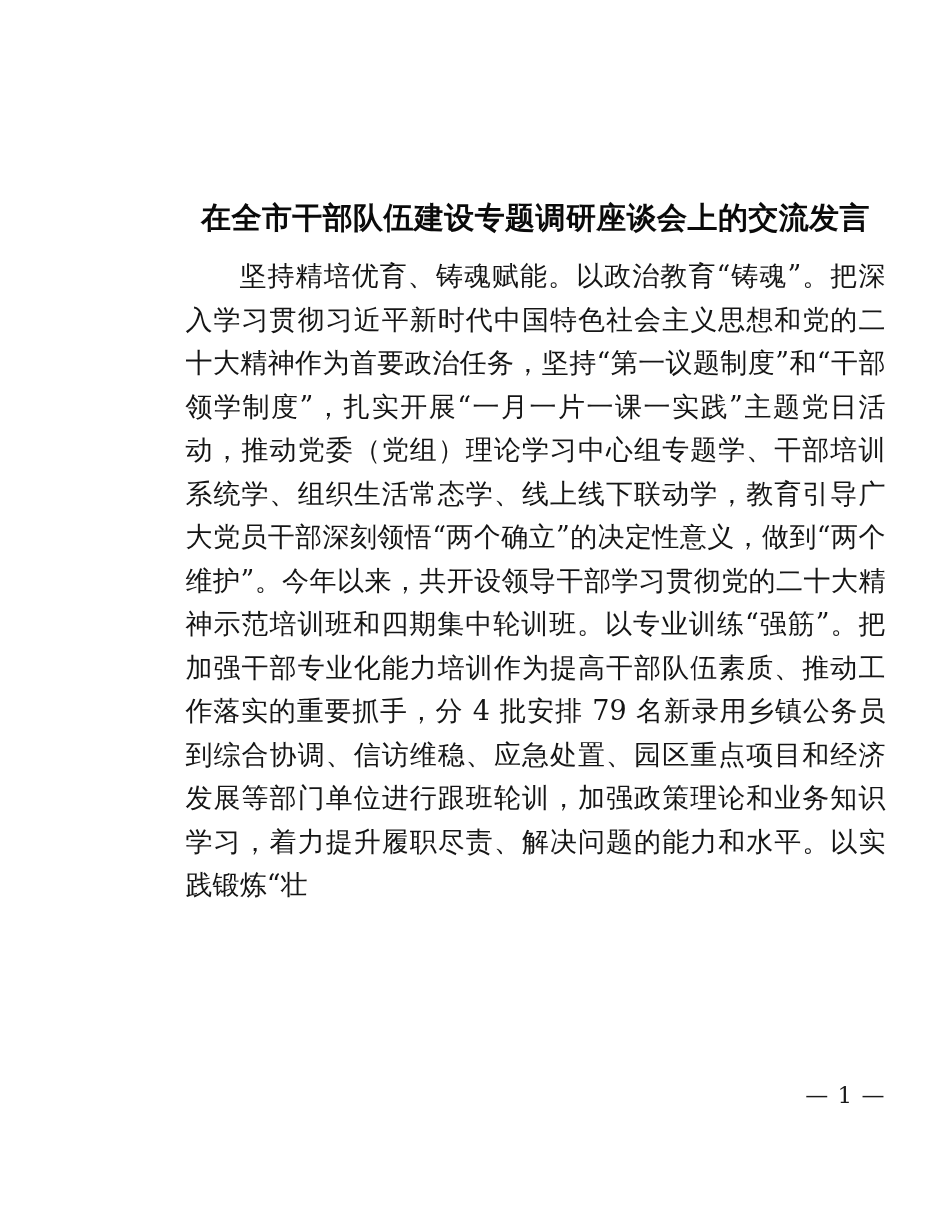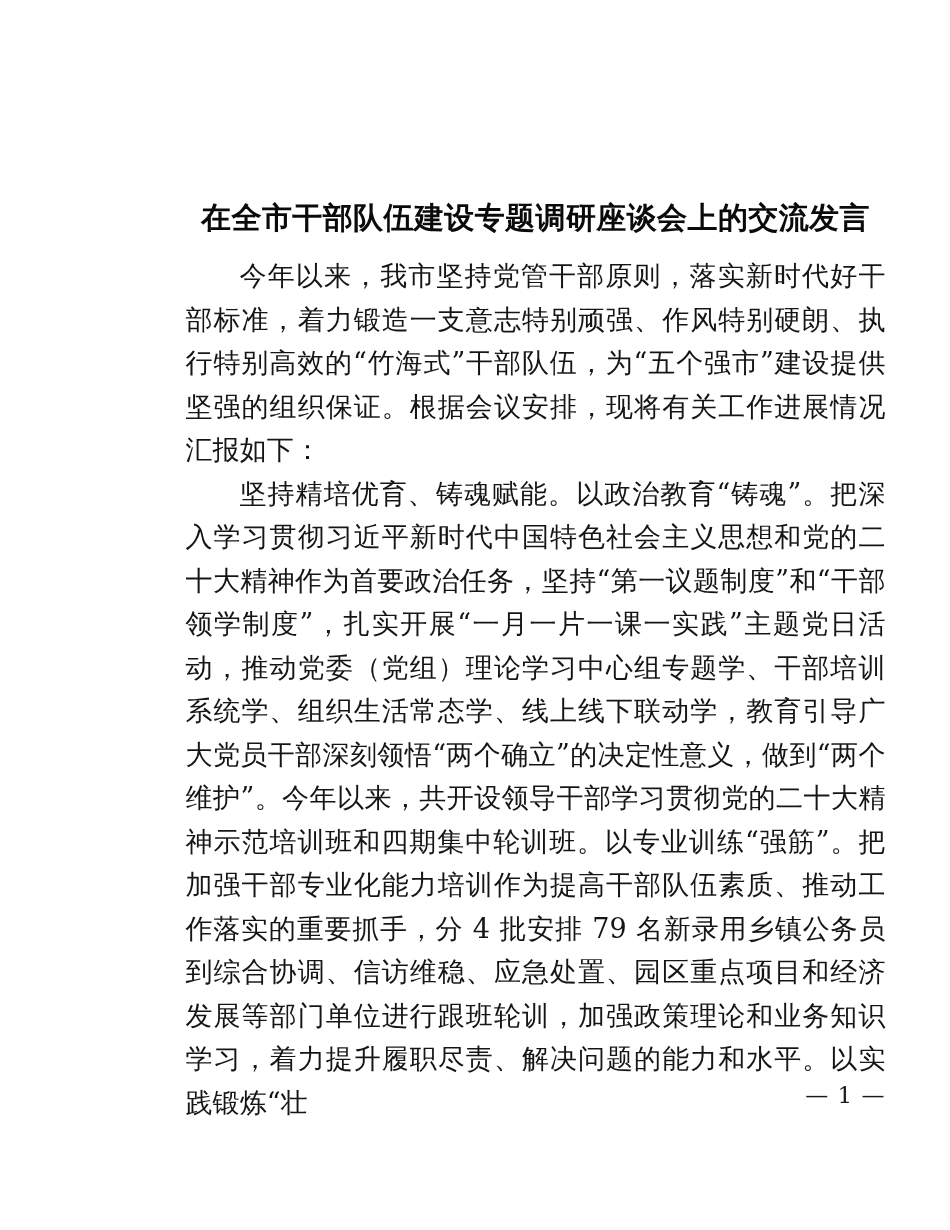--- a/index.html
+++ b/index.html
@@ -72,21 +72,20 @@
 </head>
 <body>
 
 <div class="page">
 
   <div class="text-block">
 
     <h1 class="doc-title">在全市干部队伍建设专题调研座谈会上的交流发言</h1>
 
 
-    <p class="para">今年以来，我市坚持党管干部原则，落实新时代好干部标准，着力锻造一支意志特别顽强、作风特别硬朗、执行特别高效的“竹海式”干部队伍，为“五个强市”建设提供坚强的组织保证。根据会议安排，现将有关工作进展情况汇报如下：</p>
 
     <p class="para">坚持精培优育、铸魂赋能。以政治教育“铸魂”。把深入学习贯彻习近平新时代中国特色社会主义思想和党的二十大精神作为首要政治任务，坚持“第一议题制度”和“干部领学制度”，扎实开展“一月一片一课一实践”主题党日活动，推动党委（党组）理论学习中心组专题学、干部培训系统学、组织生活常态学、线上线下联动学，教育引导广大党员干部深刻领悟“两个确立”的决定性意义，做到“两个维护”。今年以来，共开设领导干部学习贯彻党的二十大精神示范培训班和四期集中轮训班。以专业训练“强筋”。把加强干部专业化能力培训作为提高干部队伍素质、推动工作落实的重要抓手，分 4 批安排 79 名新录用乡镇公务员到综合协调、信访维稳、应急处置、园区重点项目和经济发展等部门单位进行跟班轮训，加强政策理论和业务知识学习，着力提升履职尽责、解决问题的能力和水平。以实践锻炼“壮</p>
 
   </div>
 
   <div class="page-footer">— 1 —</div>
 
 </div>
 
 </body></html>

